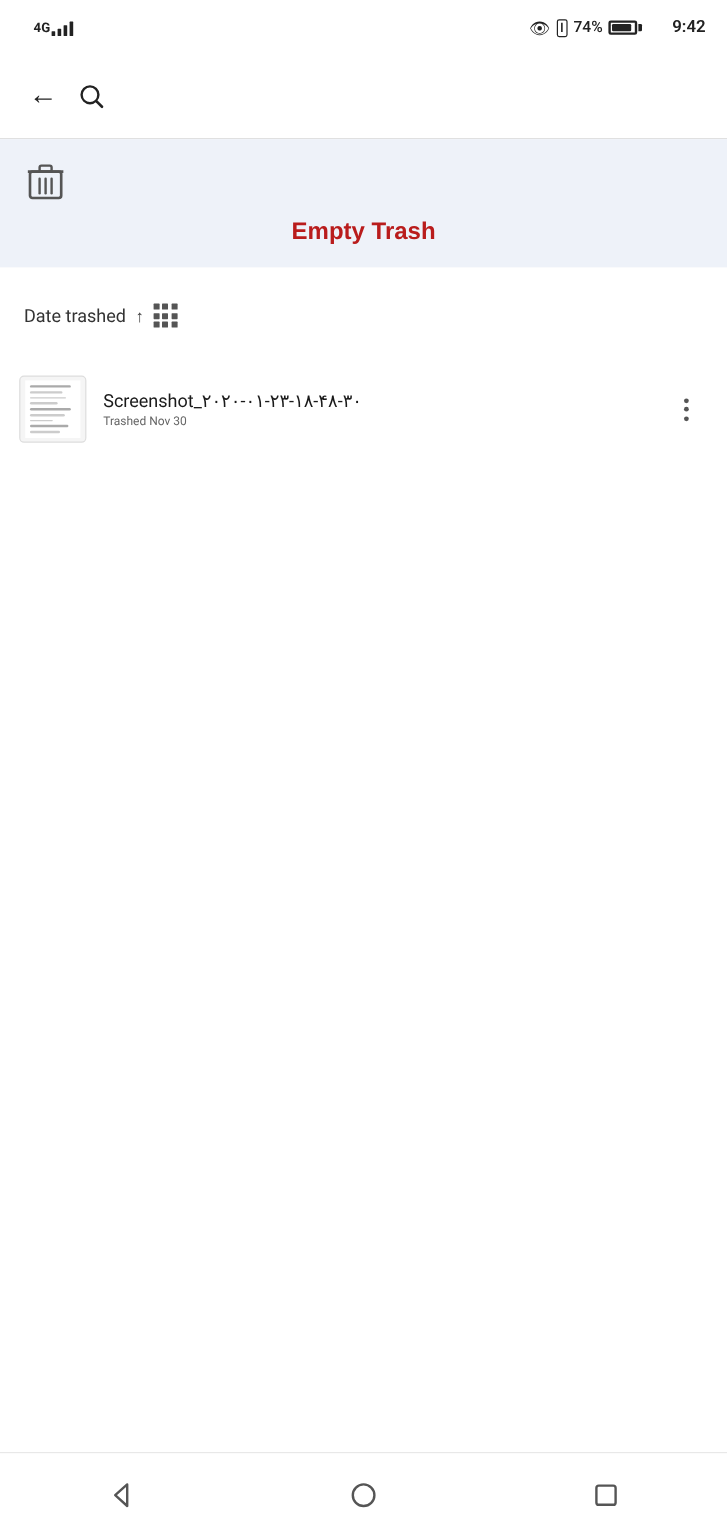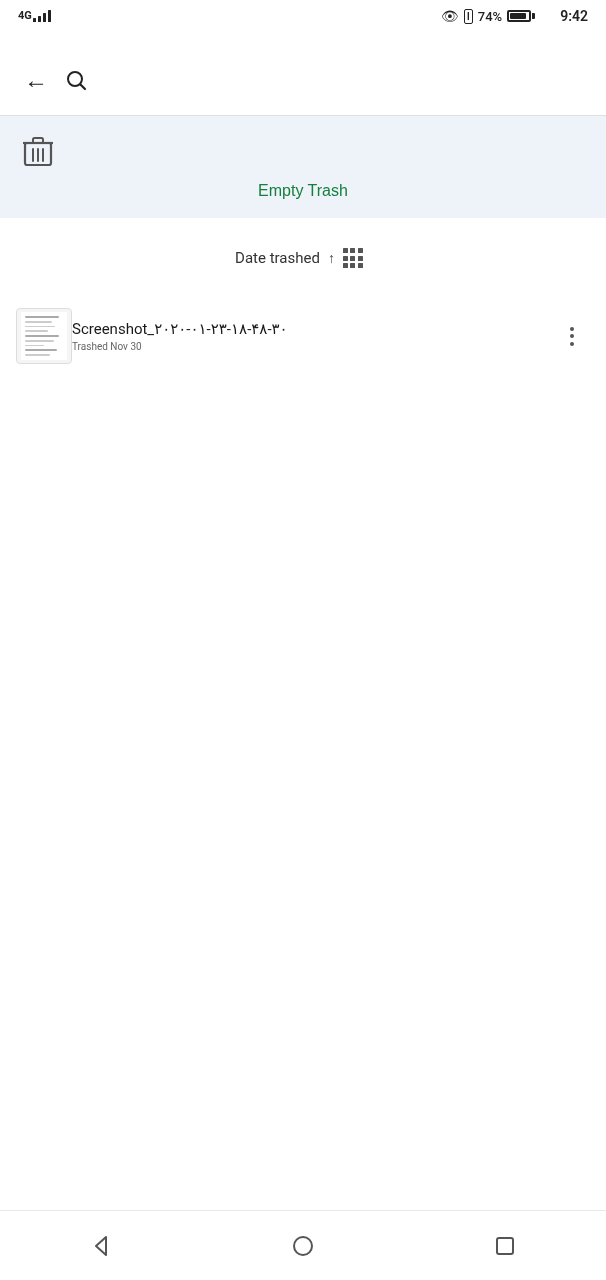--- a/index.html
+++ b/index.html
@@ -10,22 +10,22 @@
       background: #ffffff;
       font-family: 'Roboto', Arial, sans-serif;
       overflow-x: hidden;
       position: relative;
     }
 
     
     .status-bar {
       display: flex;
       justify-content: space-between;
-      align-items: flex-start;
-      padding: 8px 18px 6px 18px;
+      align-items: center;
+      padding: 8px 18px 6px 28px;
       background: #ffffff;
       height: 44px;
     }
     .status-left {
       font-size: 13px;
       font-weight: 600;
       color: #222;
     }
     .status-right {
       display: flex;
@@ -123,34 +123,34 @@
       display: flex;
       align-items: center;
       justify-content: center;
       flex-shrink: 0;
     }
     .info-banner-text {
       font-size: 15px;
       color: #333;
     }
     .empty-trash-btn {
-      font-size: 16px;
-      font-weight: 400;
-      color: #15803d;
+      font-size: 20px;
+      font-weight: 700;
+      color: #b91c1c;
       cursor: pointer;
       padding: 2px 0;
       background: none;
       border: none;
     }
 
     
     .sort-bar {
       display: flex;
       align-items: center;
-      justify-content: center;
+      justify-content: flex-start;
       padding: 22px 20px 16px 20px;
       background: #ffffff;
     }
     .sort-label {
       display: flex;
       align-items: center;
       gap: 8px;
       font-size: 15px;
       color: #333;
       cursor: pointer;
@@ -181,20 +181,21 @@
     }
 
     
     .file-list {
       padding: 6px 0;
     }
     .file-item {
       display: flex;
       align-items: center;
       padding: 10px 16px 10px 16px;
+      gap: 14px;
       cursor: pointer;
     }
     .file-thumb {
       width: 56px;
       height: 56px;
       border-radius: 4px;
       background: #f5f5f5;
       border: 1px solid #ddd;
       flex-shrink: 0;
       overflow: hidden;

